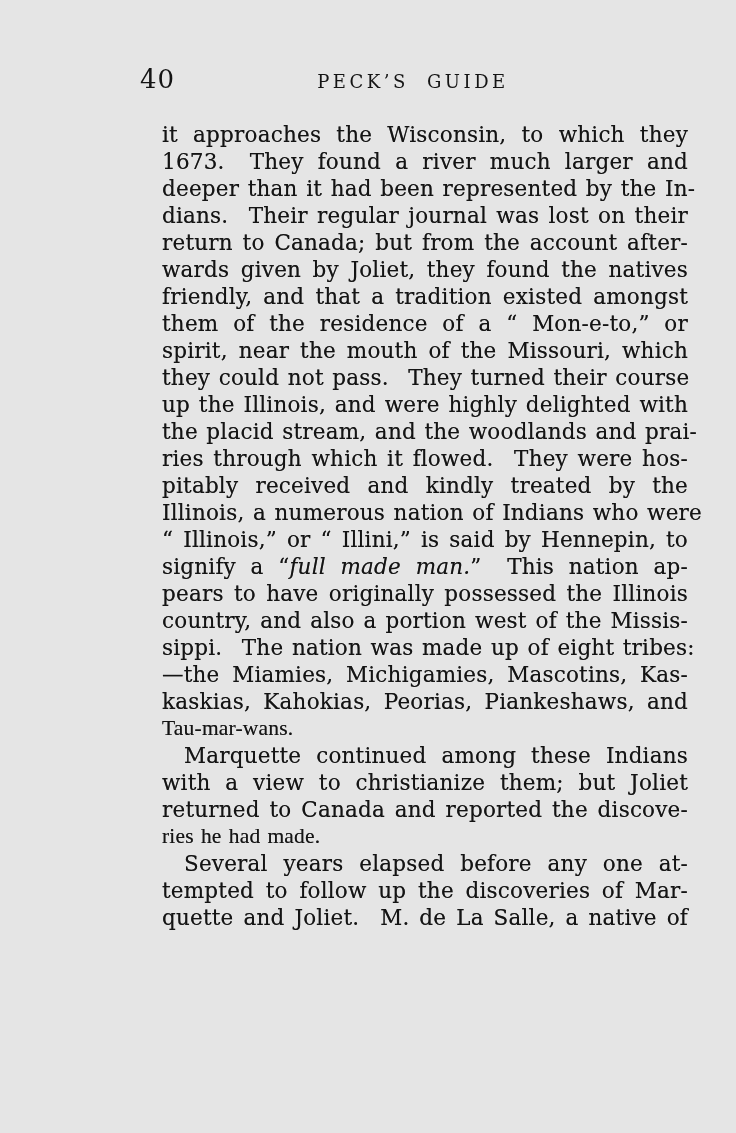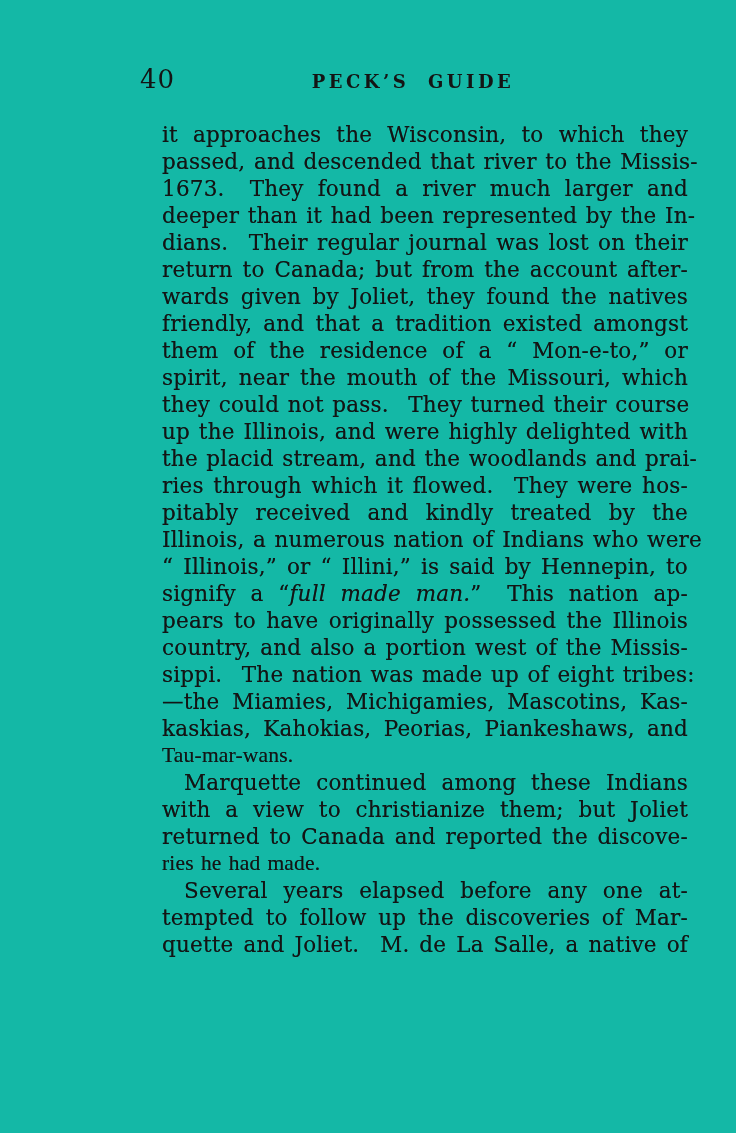--- a/index.html
+++ b/index.html
@@ -3,29 +3,29 @@
 <meta charset="utf-8">
 <style>
   html,body{margin:0;padding:0;}
   body{
     width:736px;height:1133px;
     background:#fcfcfb;
     font-family:"DejaVu Serif","Liberation Serif",serif;
     color:#141414;
     overflow:hidden;
   }
-  .page{position:relative;width:736px;height:1133px;background:#14b8a6;}
+  .page{position:relative;width:736px;height:1133px;background:#e5e5e5;}
   .header{position:absolute;left:138px;top:64px;width:550px;height:32px;}
   .page-num{
     position:absolute;left:2px;top:0;
     font-size:26px;line-height:30px;letter-spacing:1px;
   }
   .running-title{
     text-align:center;
-    font-size:18px;font-weight:bold;
+    font-size:18px;font-weight:normal;
     letter-spacing:3.5px;word-spacing:9px;
     line-height:30px;padding-top:3px;
     text-transform:uppercase;
   }
   .text-block{position:absolute;left:138px;top:121px;width:550px;}
   .line{
     height:27px;line-height:27px;
     font-size:21.5px;
     letter-spacing:0.2px;word-spacing:1.5px;
     text-align:justify;text-align-last:justify;
@@ -40,21 +40,20 @@
 </head>
 <body>
 
 <div class="page">
   <div class="header">
     <span class="page-num">40</span>
     <div class="running-title">PECK’S GUIDE</div>
   </div>
   <div class="text-block">
       <div class="line">it approaches the Wisconsin, to which they</div>
-      <div class="line">passed, and descended that river to the Missis-</div>
       <div class="line">1673.  They found a river much larger and</div>
       <div class="line">deeper than it had been represented by the In-</div>
       <div class="line">dians.  Their regular journal was lost on their</div>
       <div class="line">return to Canada; but from the account after-</div>
       <div class="line">wards given by Joliet, they found the natives</div>
       <div class="line">friendly, and that a tradition existed amongst</div>
       <div class="line">them of the residence of a “ Mon-e-to,” or</div>
       <div class="line">spirit, near the mouth of the Missouri, which</div>
       <div class="line">they could not pass.  They turned their course</div>
       <div class="line">up the Illinois, and were highly delighted with</div>

